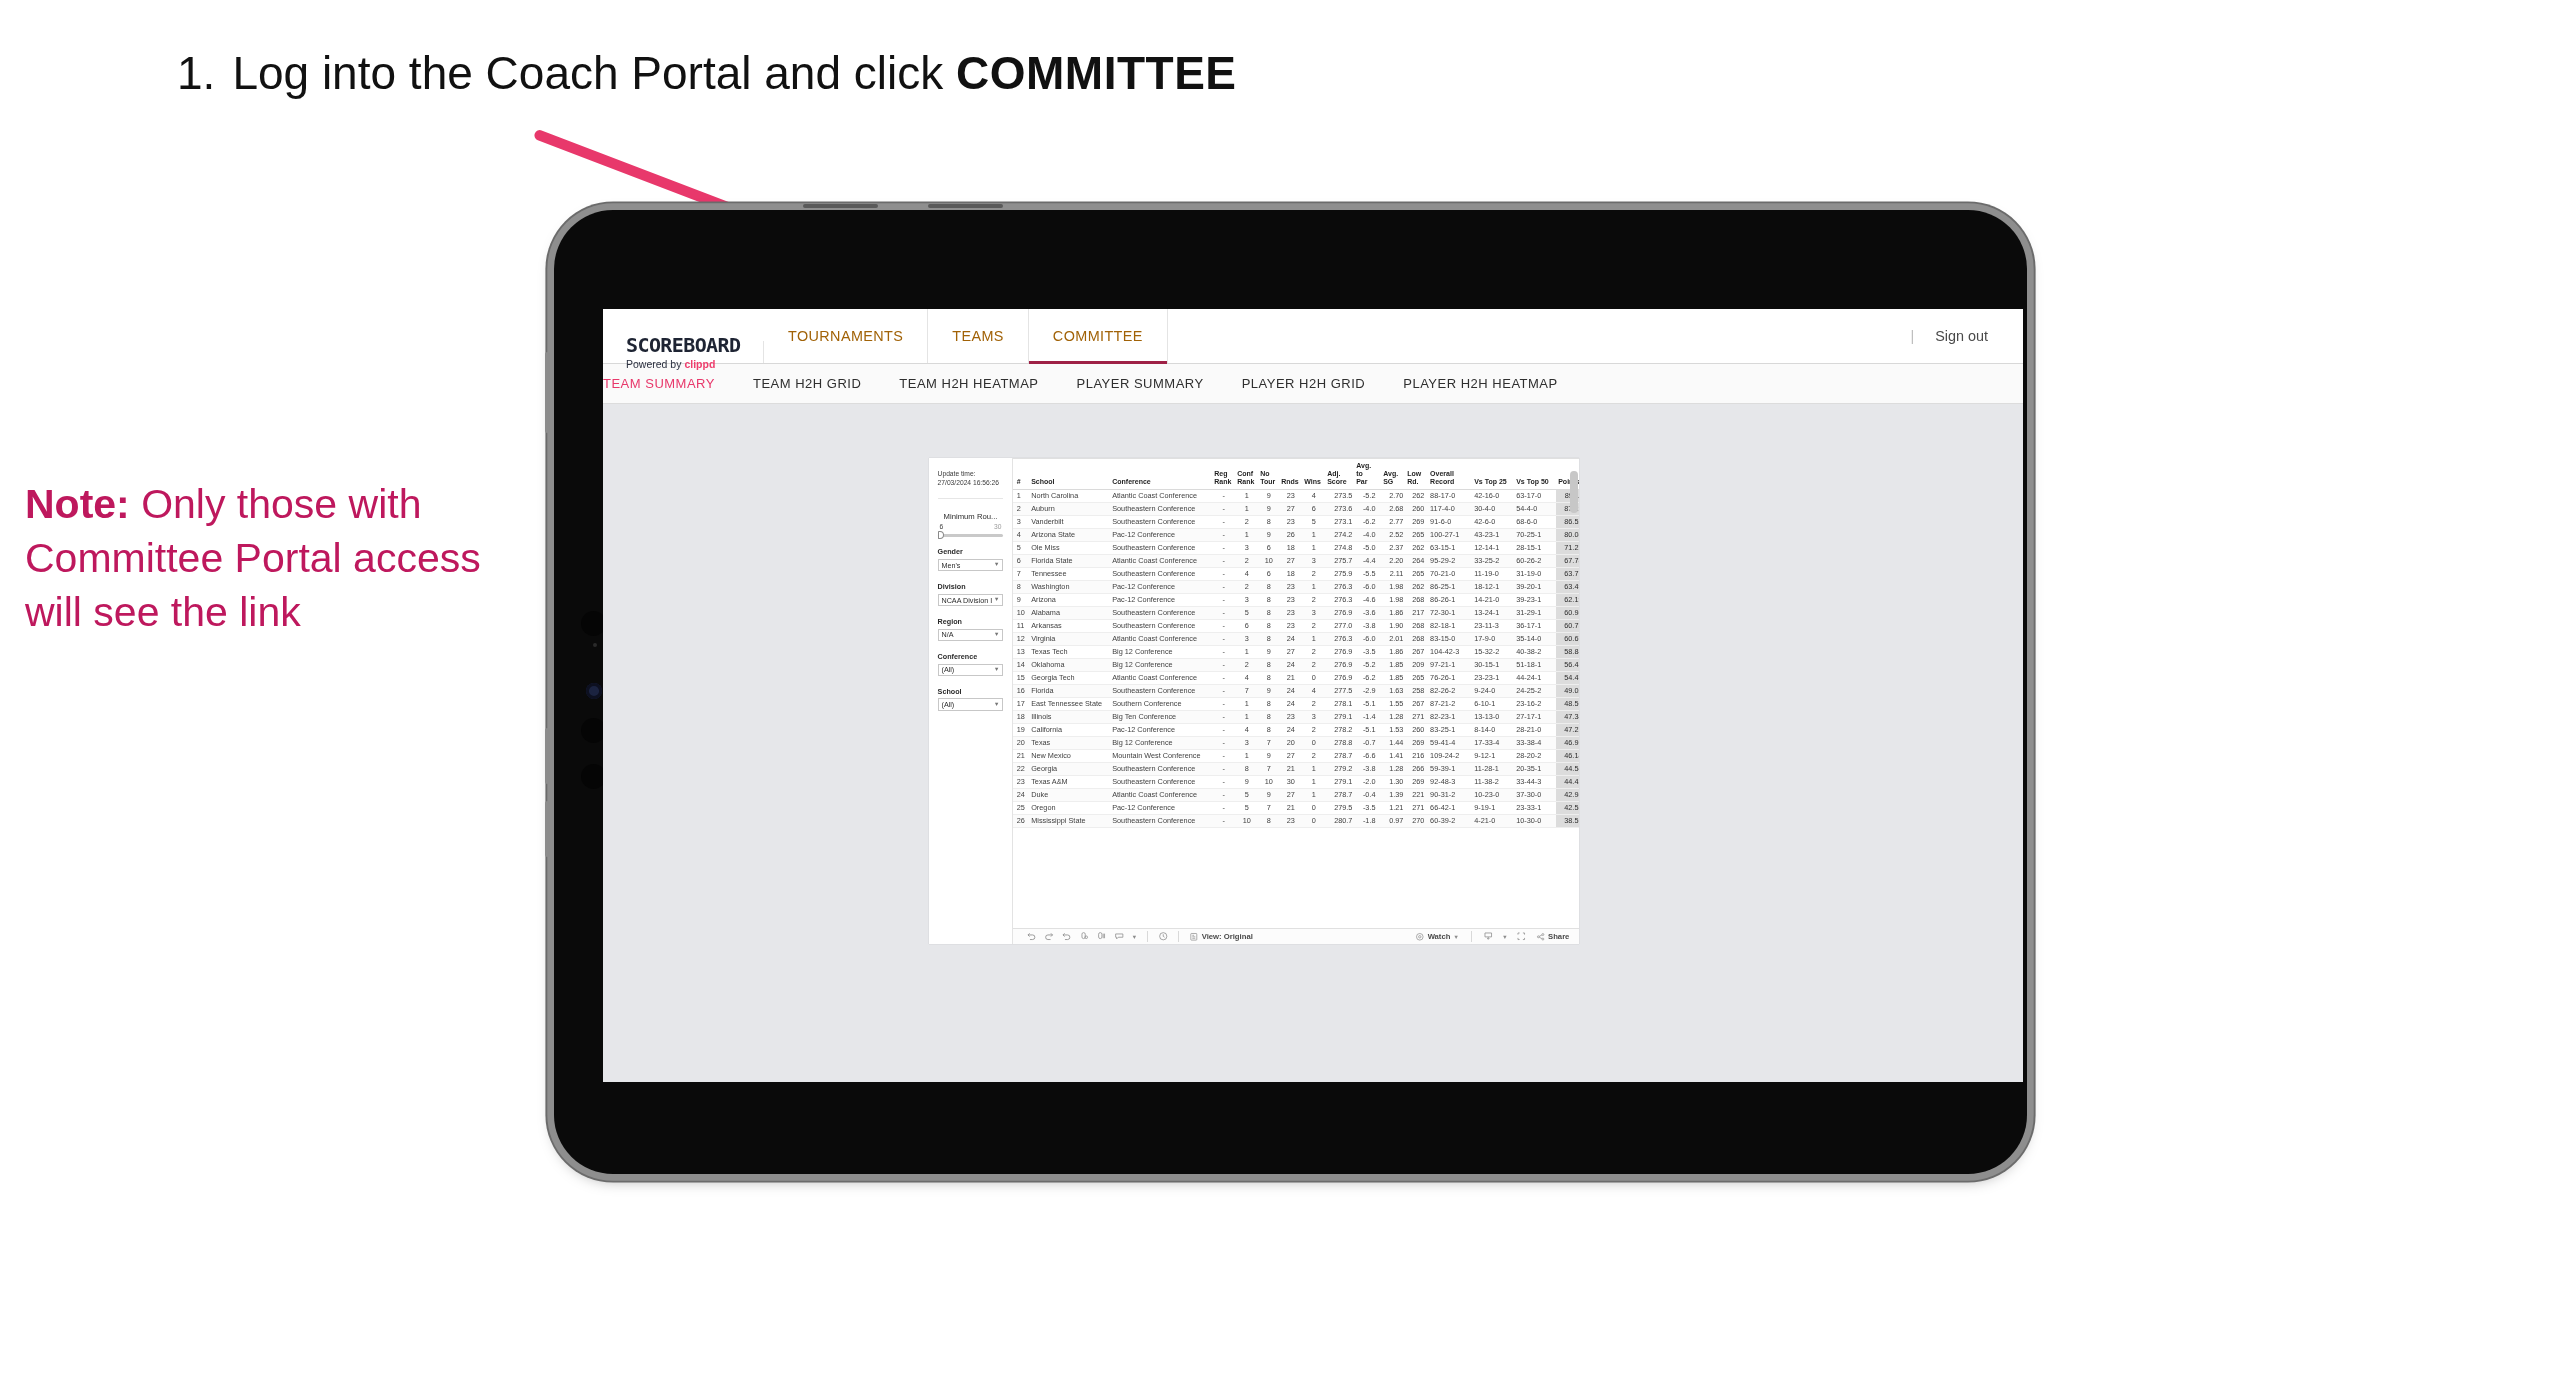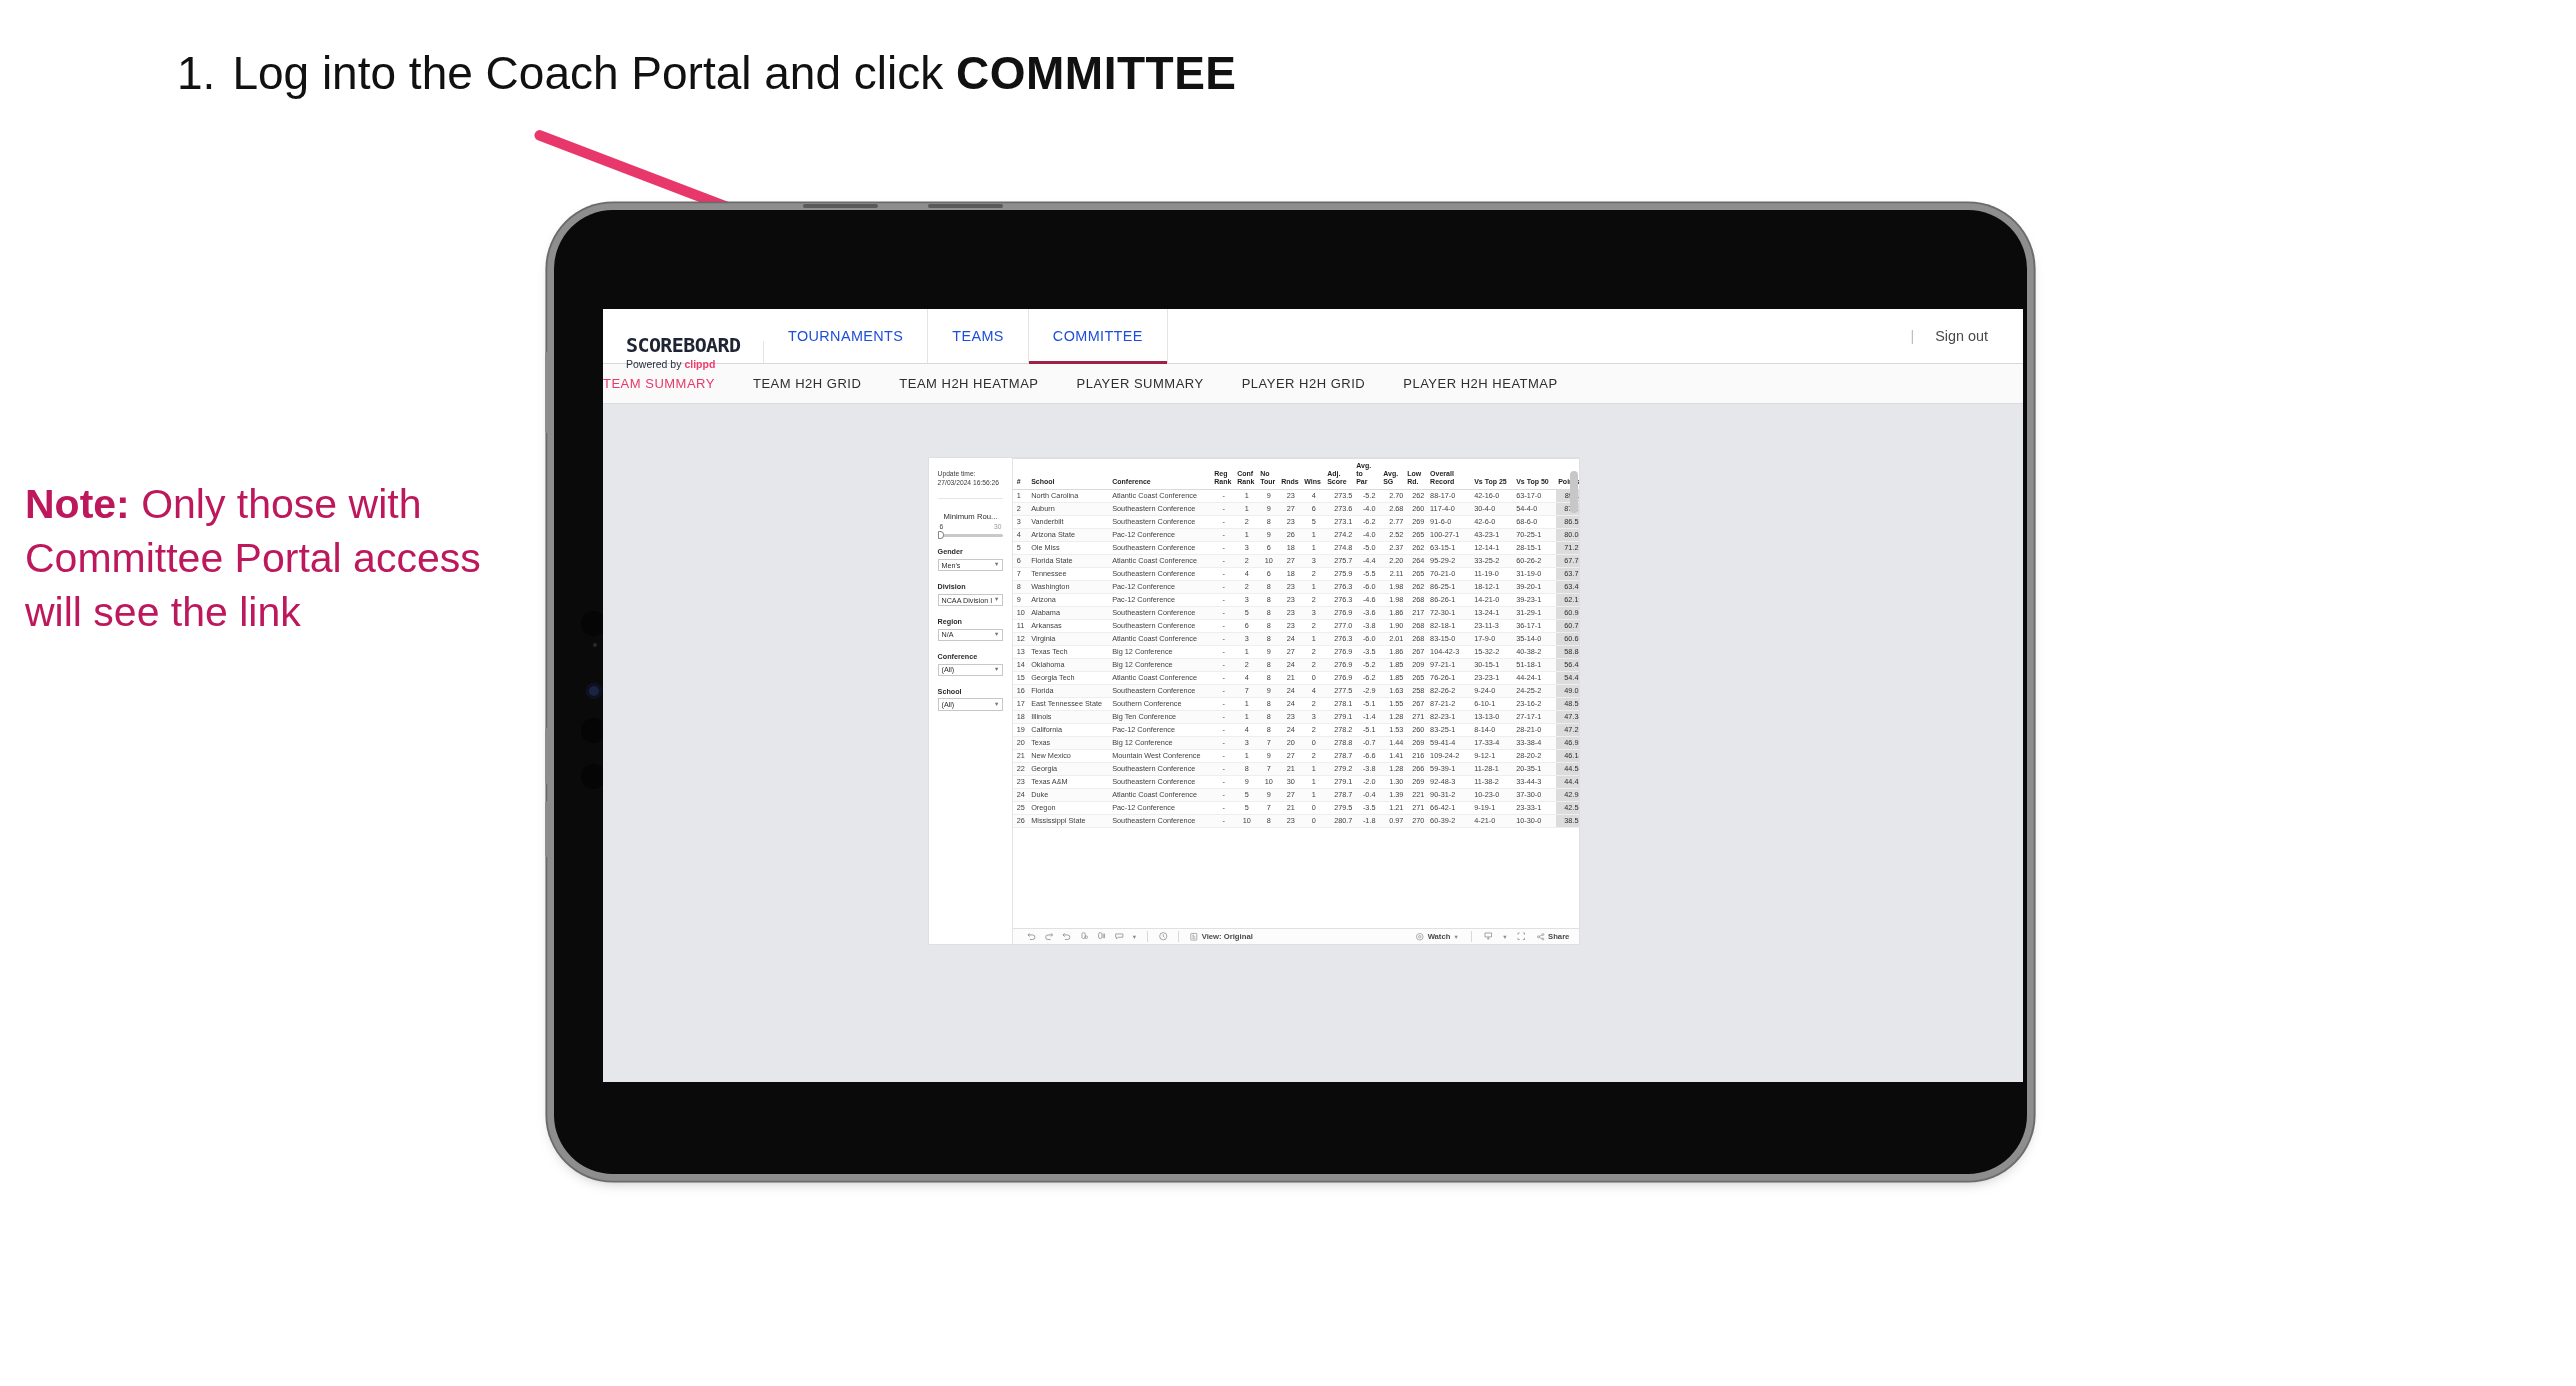--- a/index.html
+++ b/index.html
@@ -135,21 +135,21 @@
     line-height: 1;
   }
   #brand-sub .accent { color: #ef3e6d; font-weight: 700; }
 
   .nav-tab {
     display: flex;
     align-items: center;
     padding: 0 24px;
     font-size: 14.4px;
     letter-spacing: 0.4px;
-    color: #1d4ed8;
+    color: #a16207;
     border-right: 1px solid #e4e4e4;
     position: relative;
     cursor: pointer;
     background: #ffffff;
   }
   .nav-tab.active::after {
     content: "";
     position: absolute;
     left: 0; right: 0; bottom: -1px;
     height: 2.9px;

